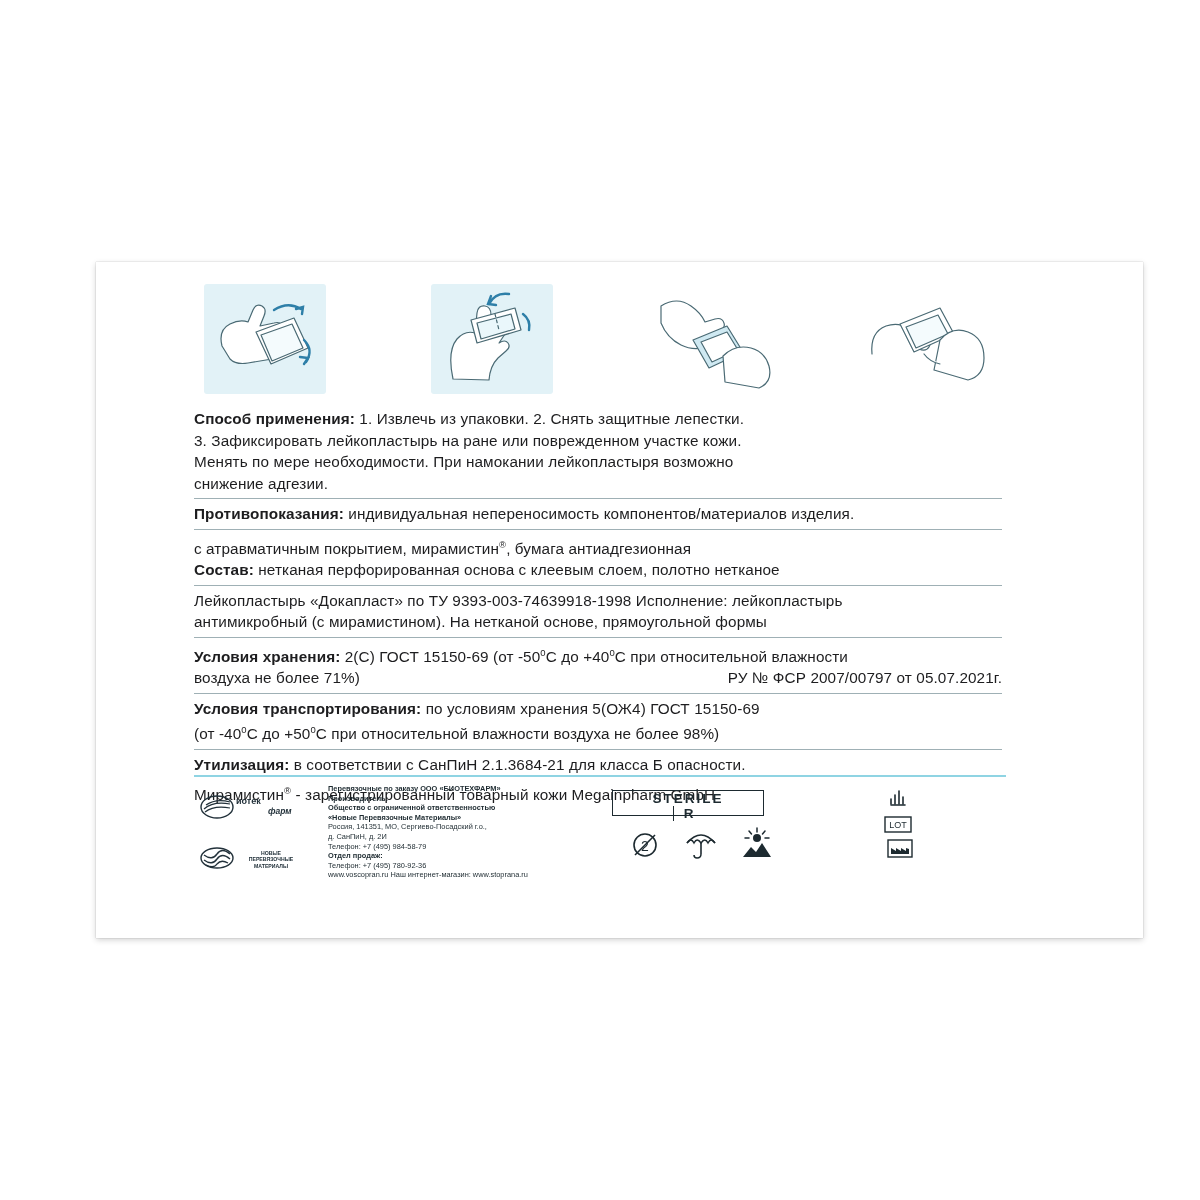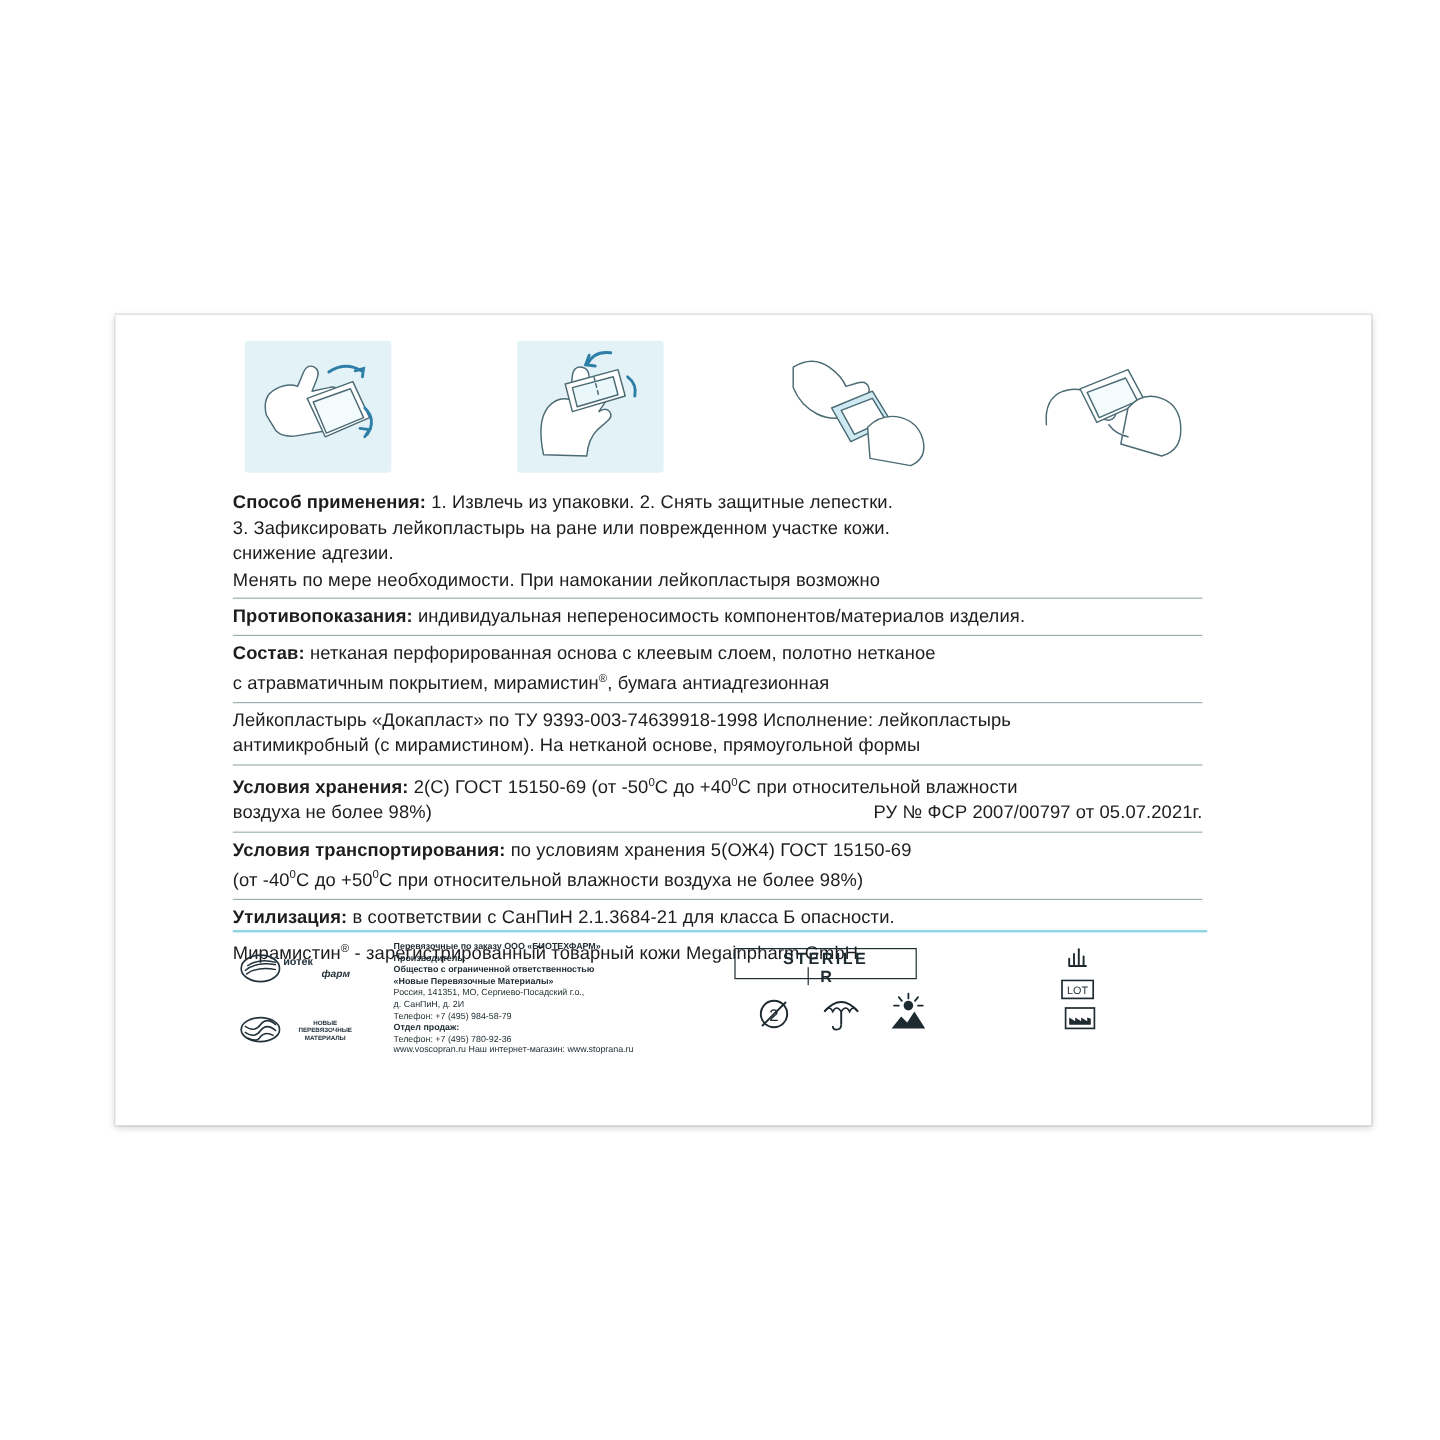--- a/index.html
+++ b/index.html
@@ -227,50 +227,50 @@
       </svg>
     </div>
   </div>
 
   <div class="body-text">
 
     <div class="ln">
       <span class="b">Способ применения:</span><span> 1. Извлечь из упаковки. 2. Снять защитные лепестки.</span>
     </div>
     <div class="ln">3. Зафиксировать лейкопластырь на ране или поврежденном участке кожи.</div>
+    <div class="ln">Менять по мере необходимости. При намокании лейкопластыря возможно</div>
     <div class="ln">снижение адгезии.</div>
-    <div class="ln">Менять по мере необходимости. При намокании лейкопластыря возможно</div>
 
     <div class="sep"></div>
 
     <div class="ln">
       <span class="b">Противопоказания:</span><span> индивидуальная непереносимость компонентов/материалов изделия.</span>
     </div>
 
     <div class="sep"></div>
 
     <div class="ln">
+      <span>с атравматичным покрытием, мирамистин</span><sup>®</sup><span>, бумага антиадгезионная</span>
+    </div>
+    <div class="ln">
       <span class="b">Состав:</span><span> нетканая перфорированная основа с клеевым слоем, полотно нетканое</span>
-    </div>
-    <div class="ln">
-      <span>с атравматичным покрытием, мирамистин</span><sup>®</sup><span>, бумага антиадгезионная</span>
     </div>
 
     <div class="sep"></div>
 
     <div class="ln">Лейкопластырь «Докапласт» по ТУ 9393-003-74639918-1998 Исполнение: лейкопластырь</div>
     <div class="ln">антимикробный (с мирамистином). На нетканой основе, прямоугольной формы</div>
 
     <div class="sep"></div>
 
     <div class="ln">
       <span class="b">Условия хранения:</span><span> 2(С) ГОСТ 15150-69 (от -50</span><span class="deg">0</span><span>С до +40</span><span class="deg">0</span><span>С при относительной влажности</span>
     </div>
     <div class="ln ru-line">
-      <span>воздуха не более 98%)</span>
+      <span>воздуха не более 71%)</span>
       <span class="ru-right">РУ № ФСР 2007/00797 от 05.07.2021г.</span>
     </div>
 
     <div class="sep"></div>
 
     <div class="ln">
       <span class="b">Условия транспортирования:</span><span> по условиям хранения 5(ОЖ4) ГОСТ 15150-69</span>
     </div>
     <div class="ln">
       <span>(от -40</span><span class="deg">0</span><span>С до +50</span><span class="deg">0</span><span>С при относительной влажности воздуха не более 98%)</span>

